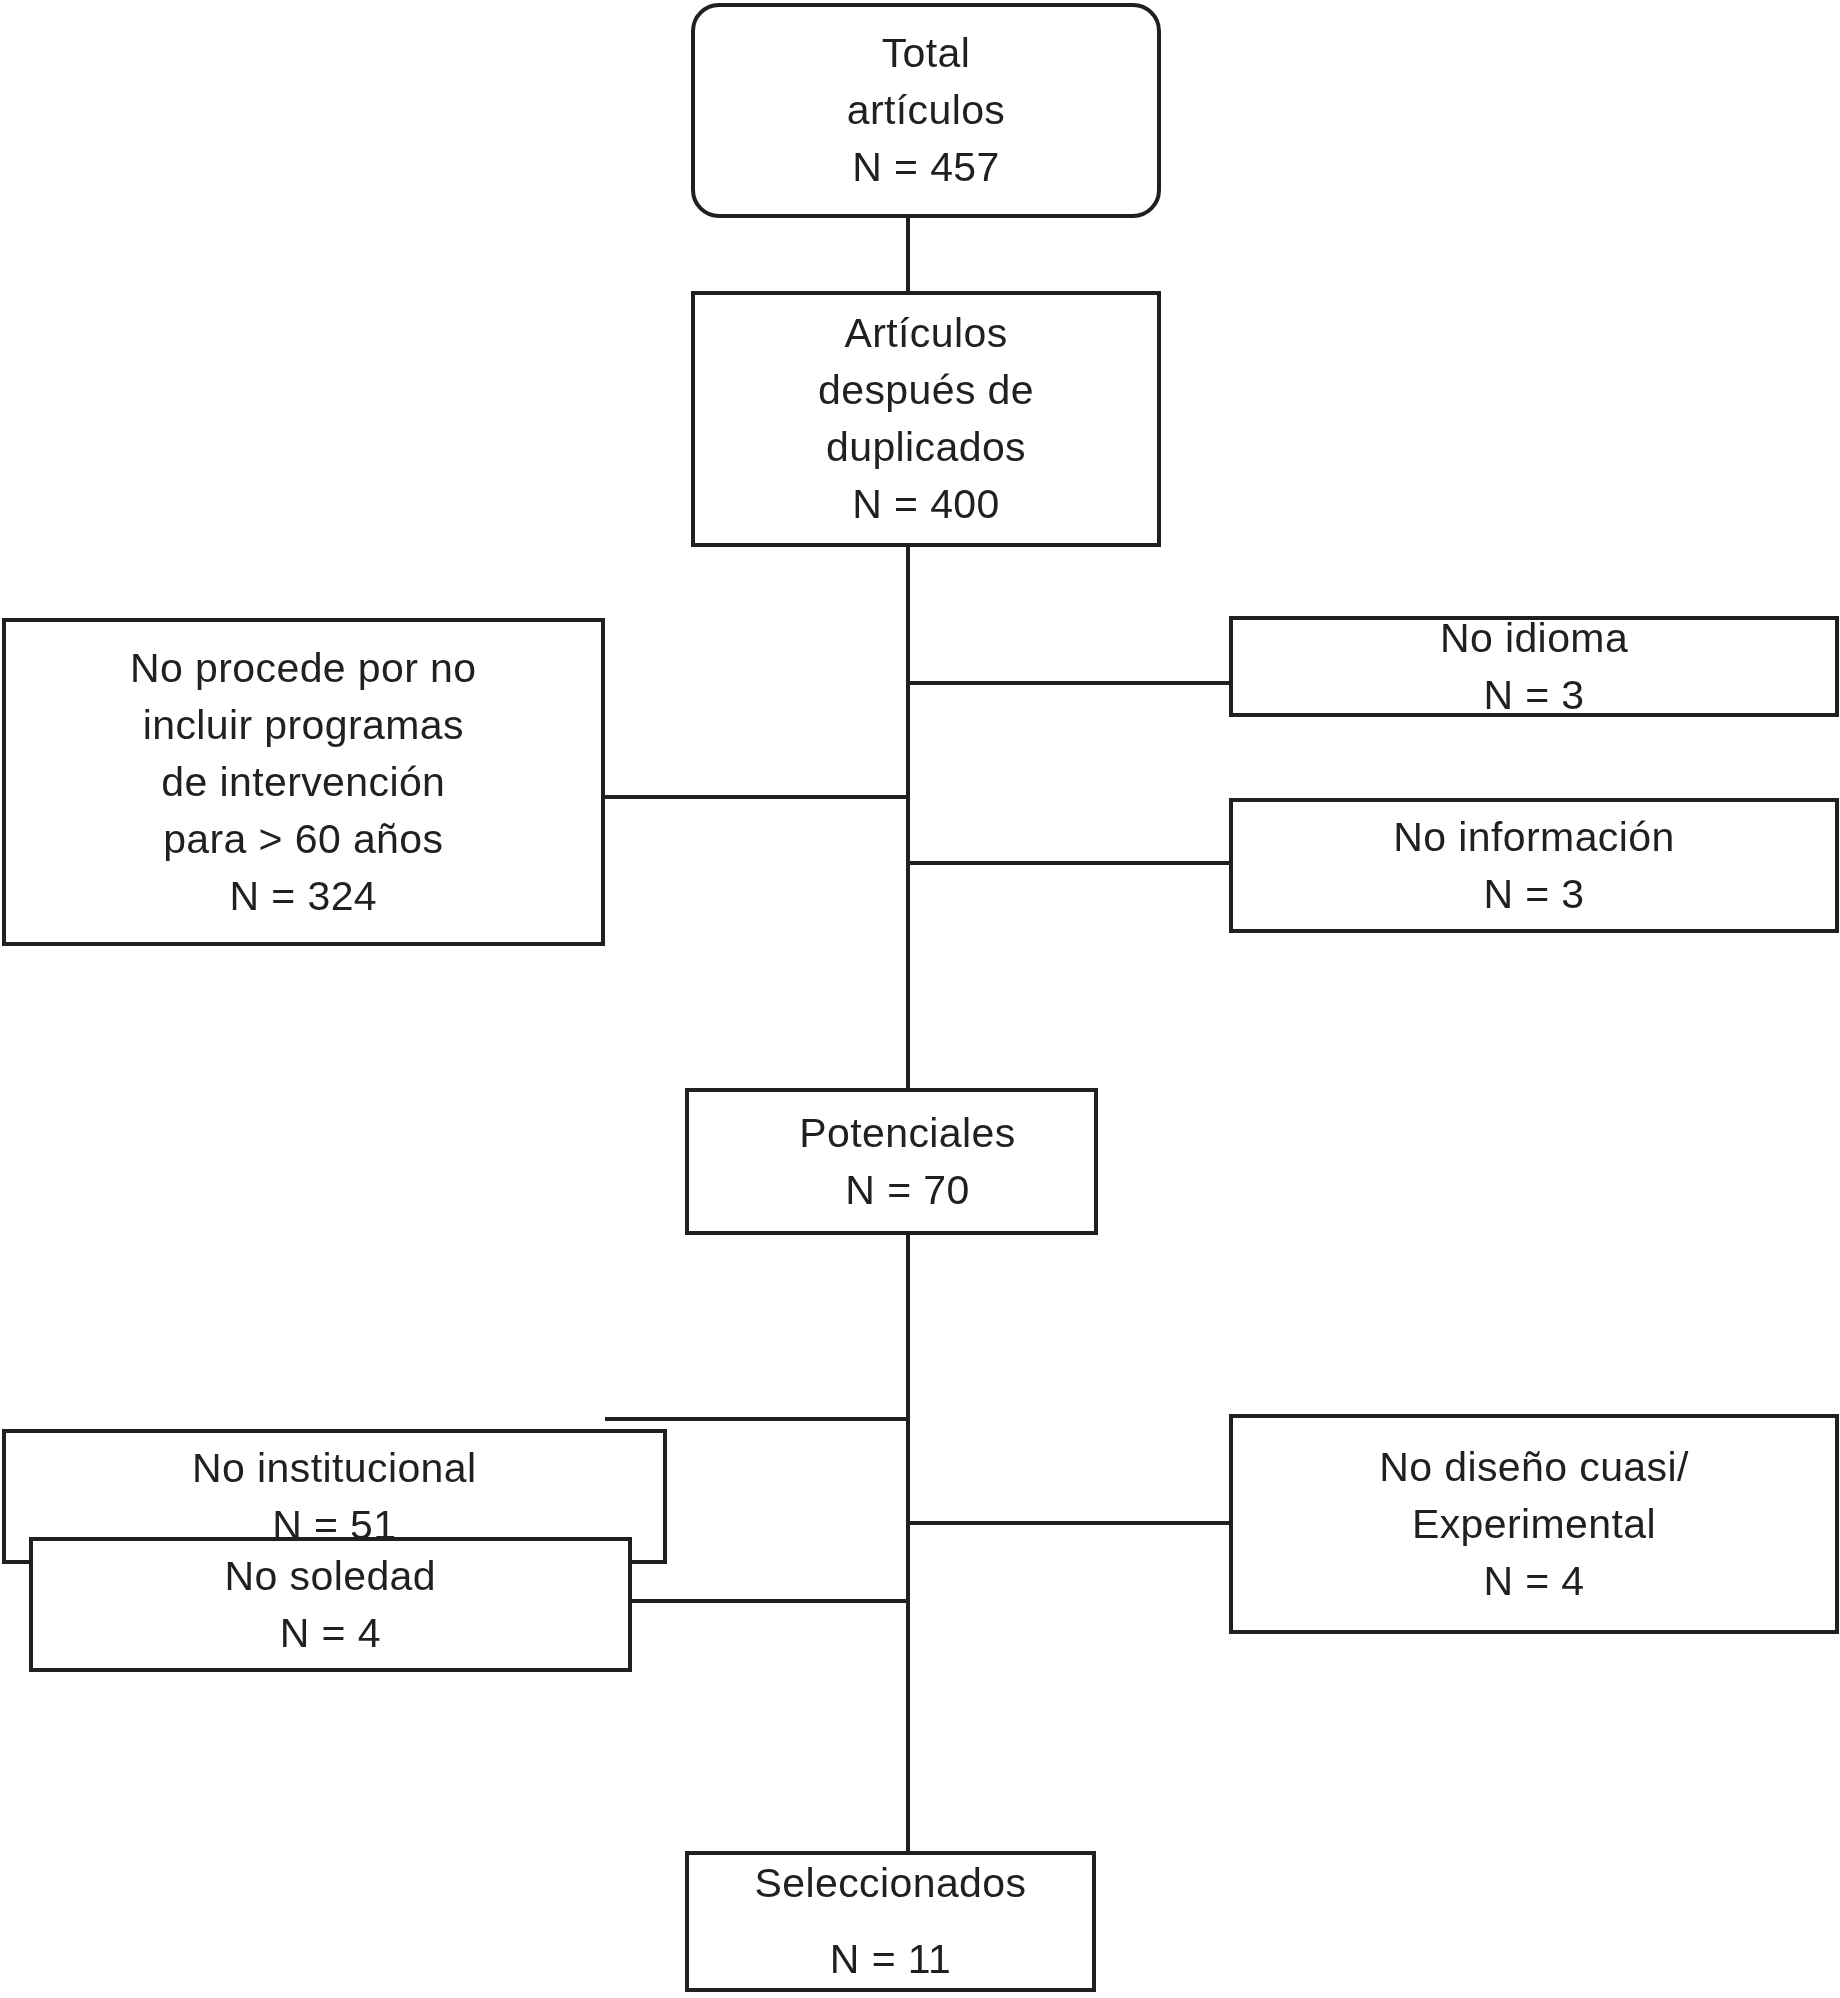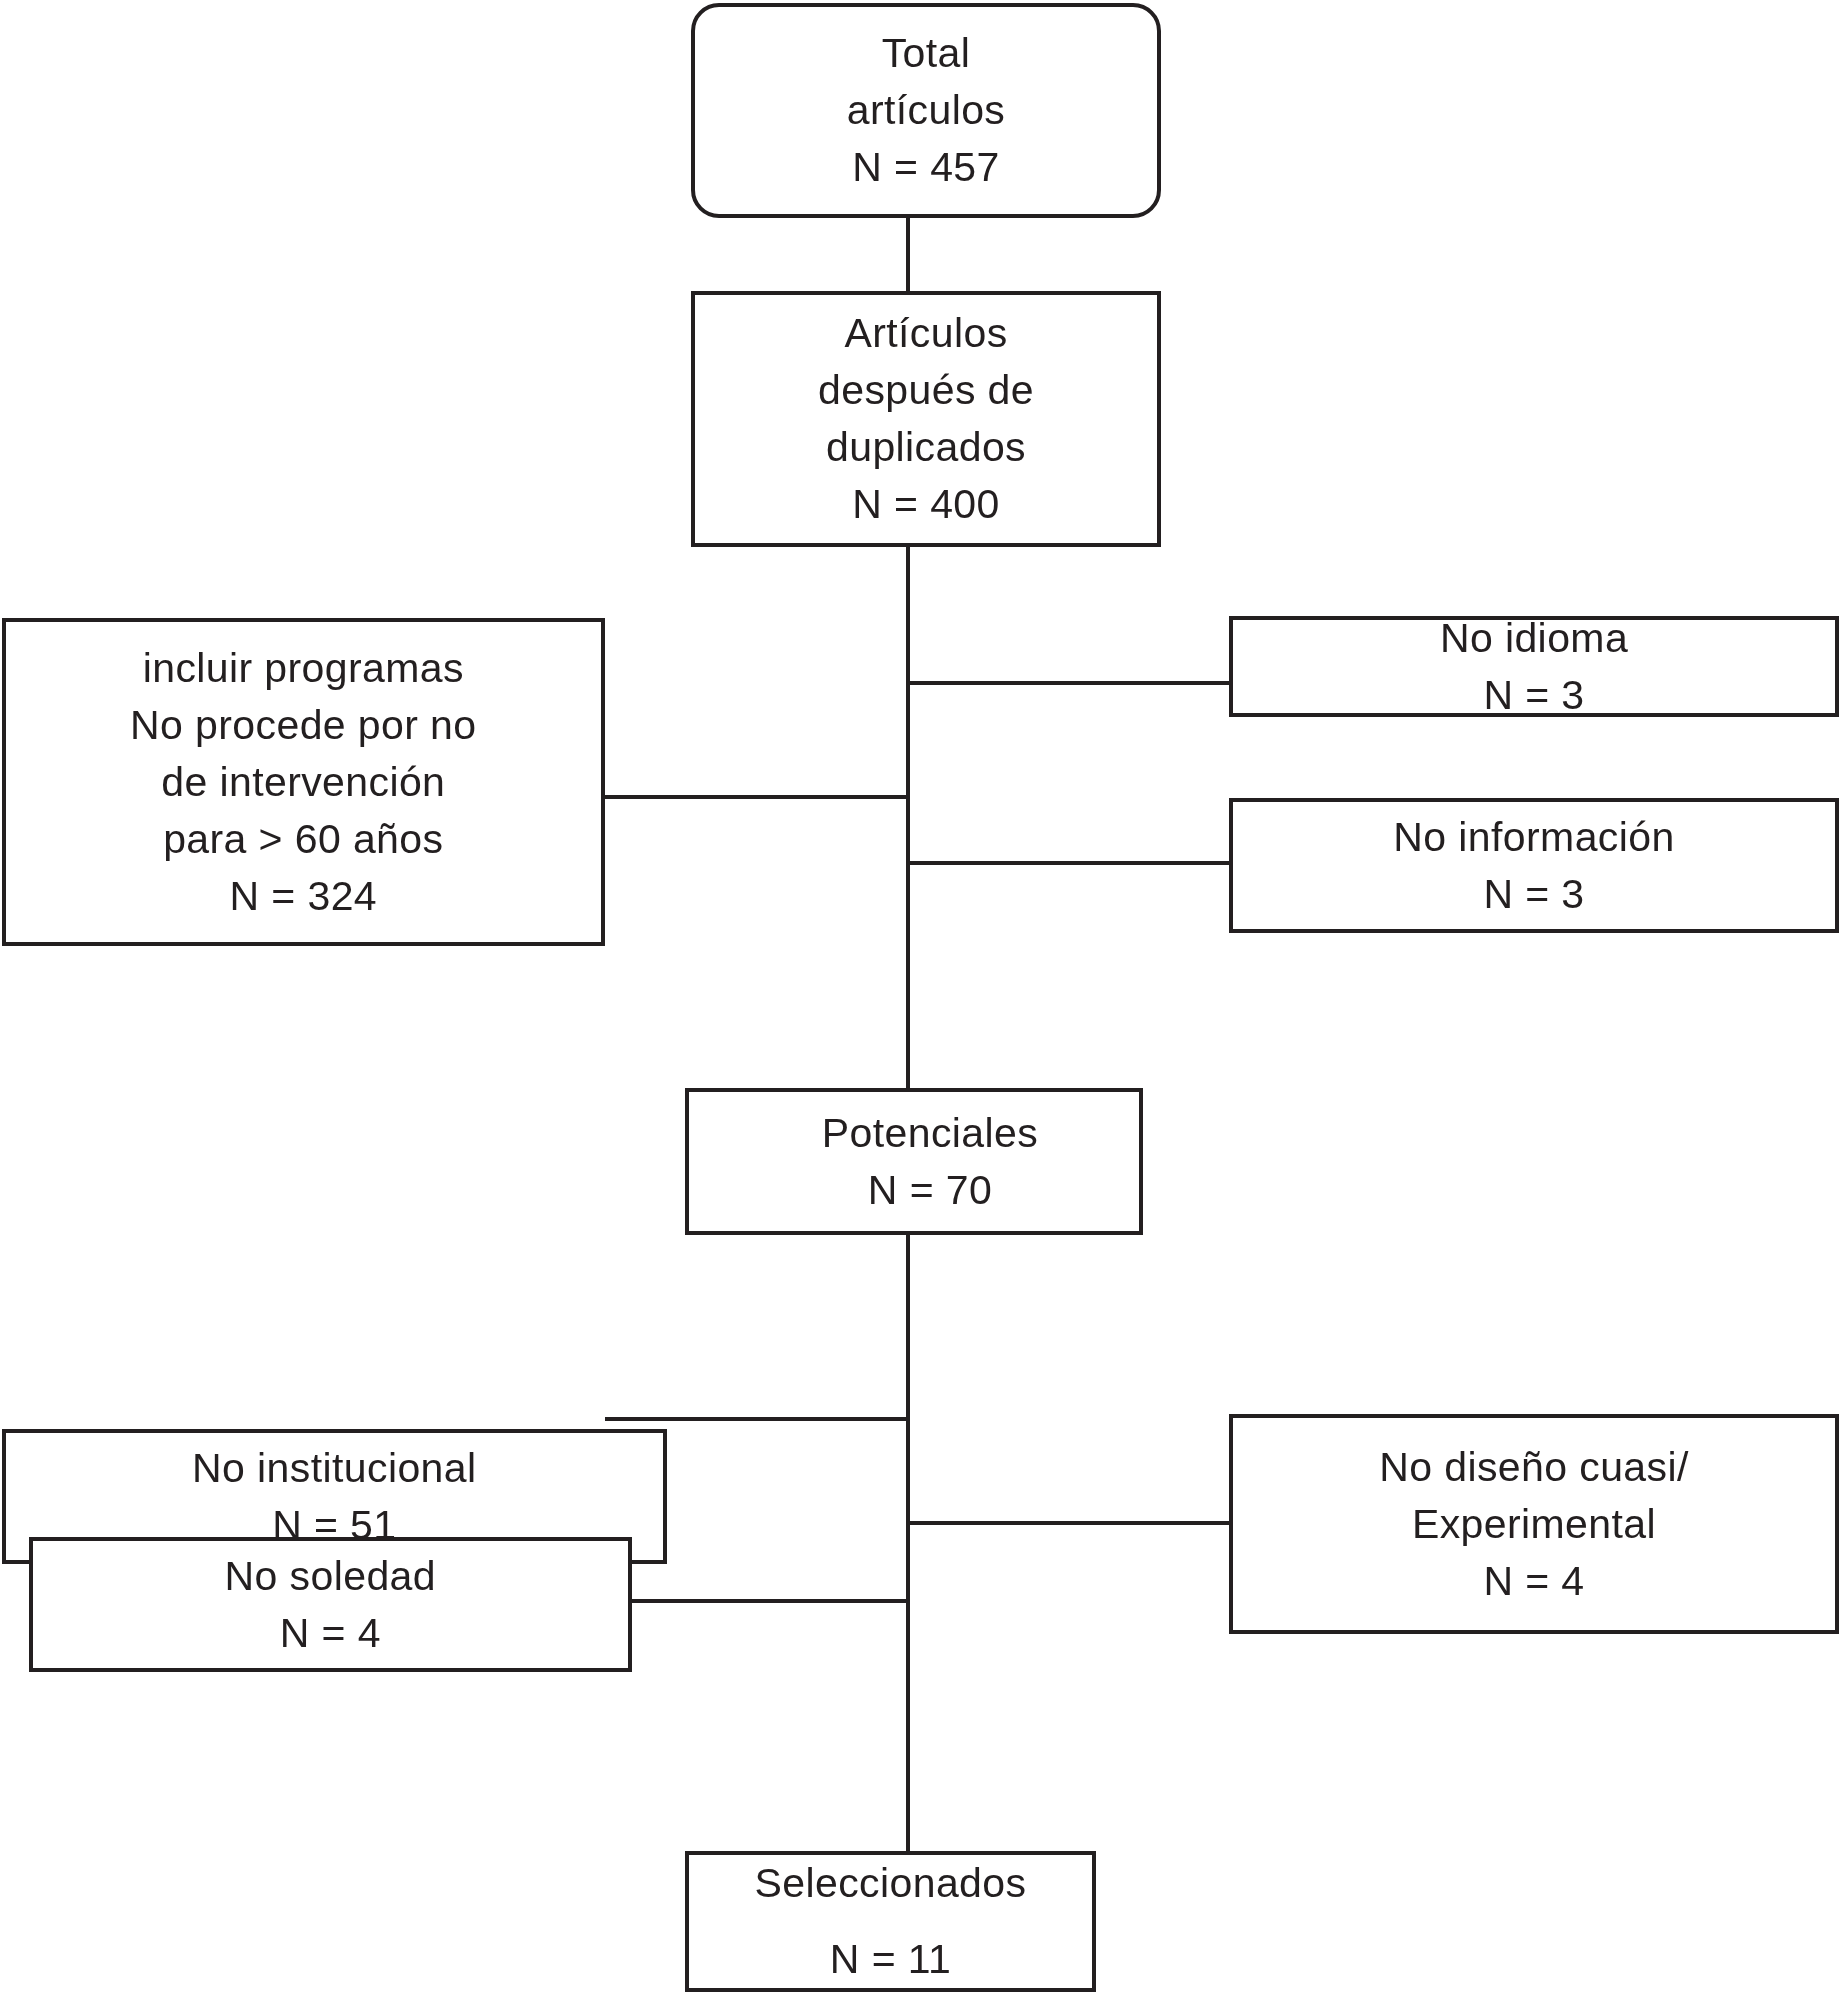--- a/index.html
+++ b/index.html
@@ -56,38 +56,38 @@
   </div>
 
   <div class="box" style="left:691px; top:291px; width:470px; height:256px;">
     <div class="ln">Artículos</div>
     <div class="ln">después de</div>
     <div class="ln">duplicados</div>
     <div class="ln">N = 400</div>
   </div>
 
   <div class="box" style="left:1.8px; top:618px; width:603px; height:328px;">
+    <div class="ln">No procede por no</div>
     <div class="ln">incluir programas</div>
-    <div class="ln">No procede por no</div>
     <div class="ln">de intervención</div>
     <div class="ln">para &gt; 60 años</div>
     <div class="ln">N = 324</div>
   </div>
 
   <div class="box" style="left:1229px; top:616px; width:610px; height:101px;">
     <div class="ln">No idioma</div>
     <div class="ln">N = 3</div>
   </div>
 
   <div class="box" style="left:1229px; top:798px; width:610px; height:135px;">
     <div class="ln">No información</div>
     <div class="ln">N = 3</div>
   </div>
 
-  <div class="box" style="left:685px; top:1088px; width:458px; height:147px;padding-left:32px;">
+  <div class="box" style="left:685px; top:1088px; width:413px; height:147px;padding-left:32px;">
     <div class="ln">Potenciales</div>
     <div class="ln">N = 70</div>
   </div>
 
   <div class="box" style="left:1.8px; top:1429px; width:665px; height:135px;">
     <div class="ln">No institucional</div>
     <div class="ln">N = 51</div>
   </div>
 
   <div class="box" style="left:1.8px; top:1537px; width:603px; height:135px;margin-left:27px;">

